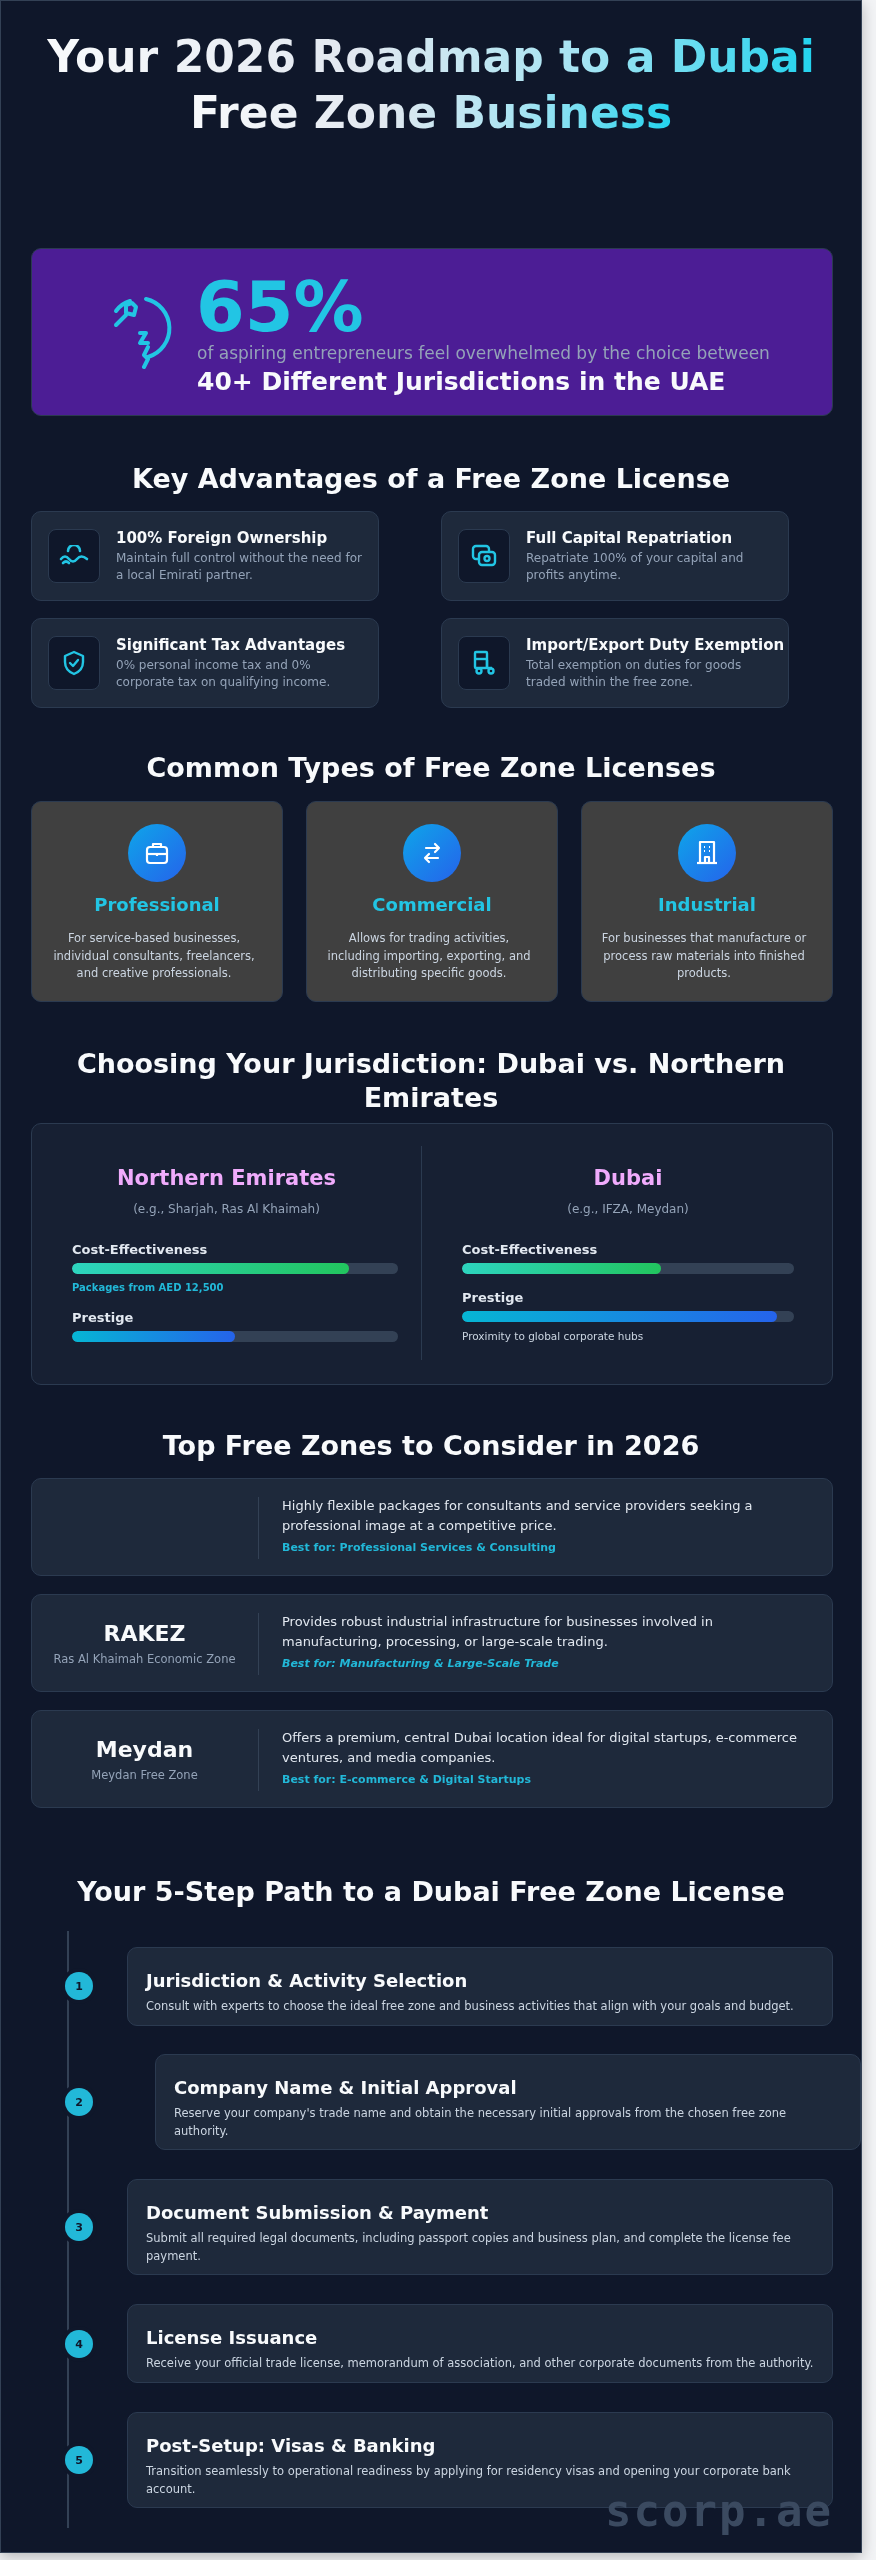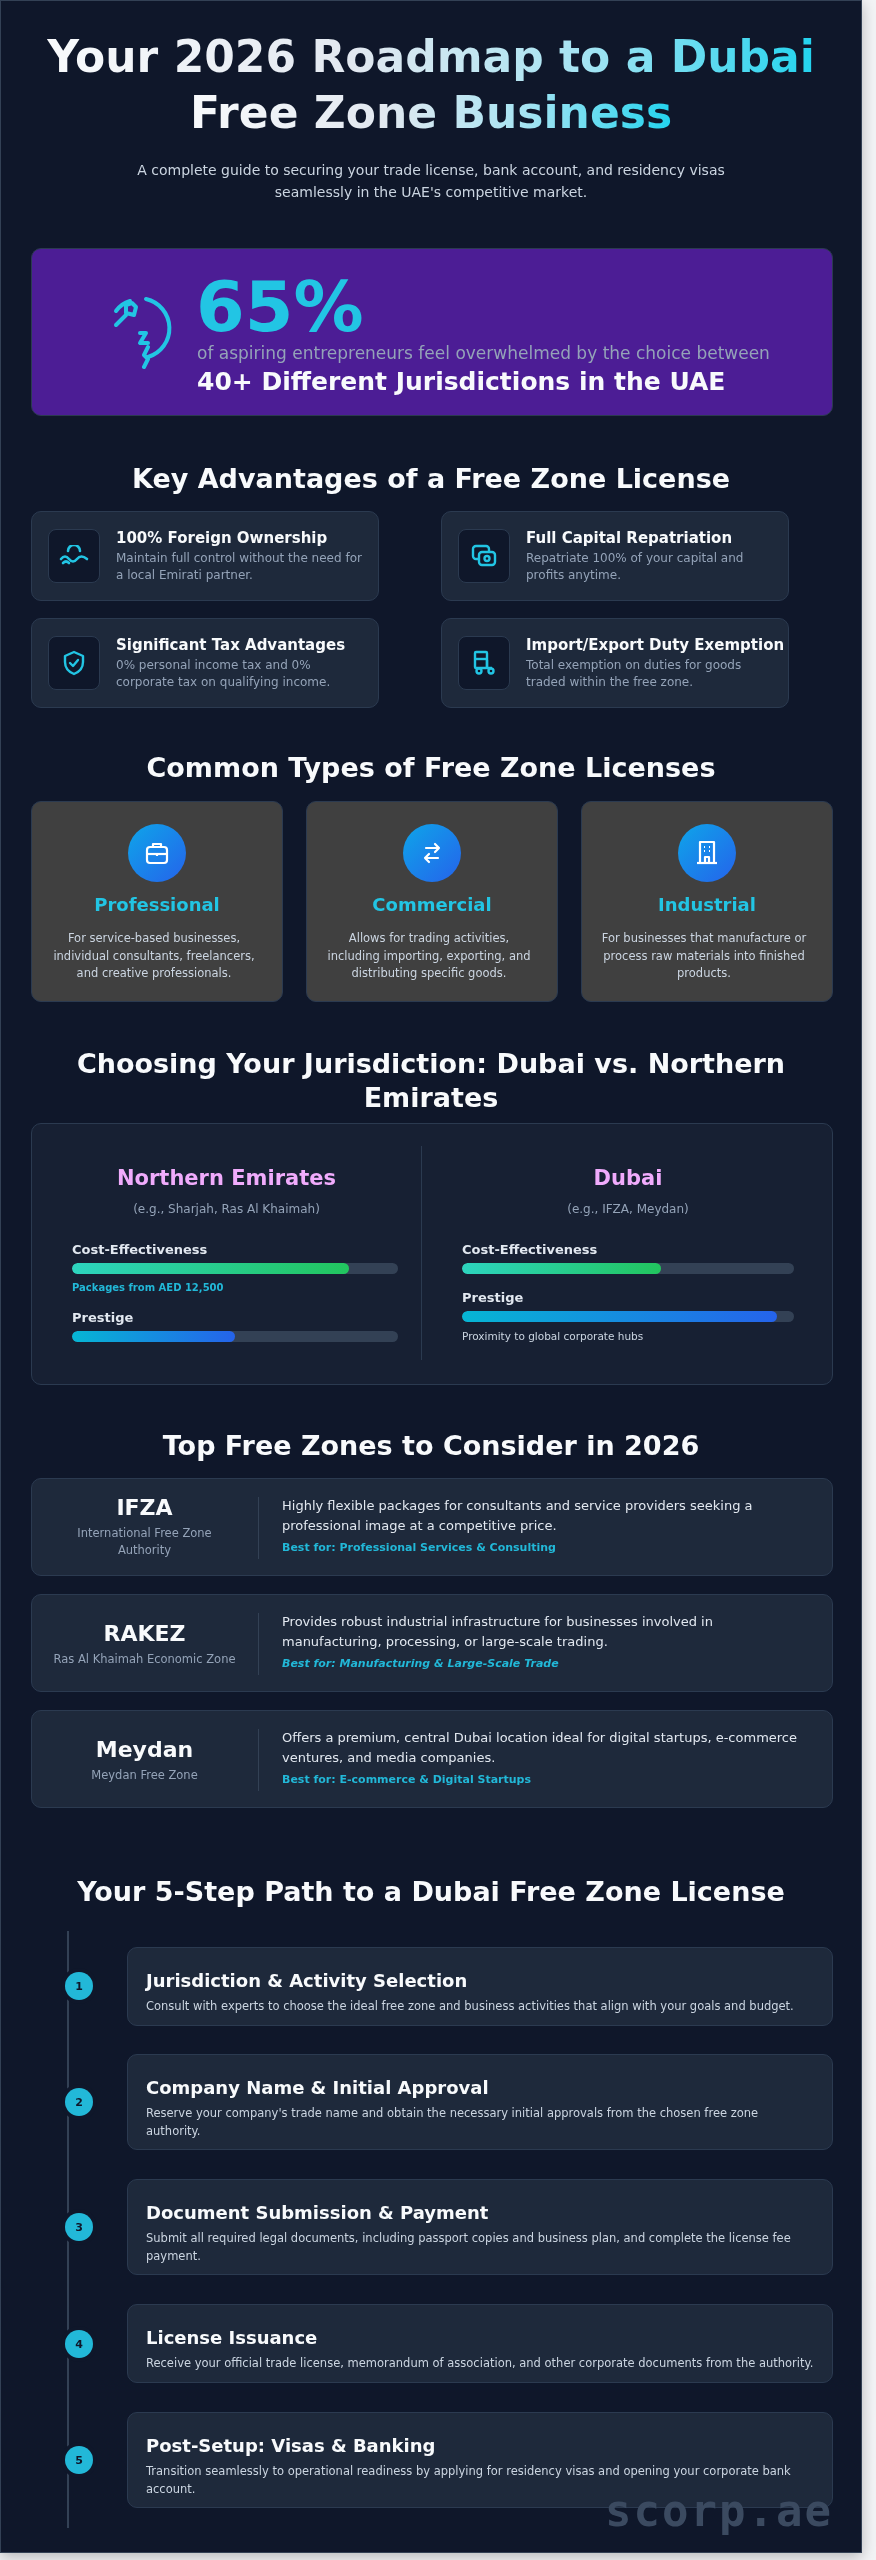--- a/index.html
+++ b/index.html
@@ -86,21 +86,20 @@
 </style>
 </head>
 <body>
 
 <div class="page">
 
   <h1 class="hero-title">
     <span class="grad">Your 2026 Roadmap to a Dubai</span><br>
     <span class="grad">Free Zone Business</span>
   </h1>
-  <p class="hero-sub">A complete guide to securing your trade license, bank account, and residency visas seamlessly in the UAE's competitive market.</p>
 
   <div class="card stat">
     <svg class="stat-icon" viewBox="0 0 72 80" fill="none" stroke="#22c5e4" stroke-width="4" stroke-linecap="round" stroke-linejoin="round">
       <path d="M16 22 A26 26 0 0 1 30 12"></path>
       <path d="M46 10 A30 30 0 0 1 48 68"></path>
       <path d="M36 18 l-4 -4 l-6 2 l0 8 l8 2 z"></path>
       <path d="M26 26 l-10 10"></path>
       <path d="M40 44 l6 0 l-6 10 l8 0"></path>
       <path d="M48 58 l-4 8 l4 4 l-4 8"></path>
     </svg>
@@ -229,24 +228,20 @@
       <div class="bar-track" style="left:40px; top:187px; width:332px;">
         <div class="bar-fill fill-blue" style="width:95%;"></div>
       </div>
       <div class="bar-note" style="left:40px; top:206px;">Proximity to global corporate hubs</div>
     </div>
   </div>
 
   <h2 class="section-title" style="top:1428px;">Top Free Zones to Consider in 2026</h2>
 
   <div class="card zone" style="top:1477px;">
-    <div class="zone-left">
-      <div class="zone-name" style="top:16px;">IFZA</div>
-      <div class="zone-full" style="top:46px;">International Free Zone Authority</div>
-    </div>
     <div class="zone-div"></div>
     <div class="zone-desc" style="top:17px;">Highly flexible packages for consultants and service providers seeking a professional image at a competitive price.</div>
     <div class="zone-best" style="top:62px;">Best for: Professional Services &amp; Consulting</div>
   </div>
 
   <div class="card zone" style="top:1593px;">
     <div class="zone-left">
       <div class="zone-name" style="top:26px;">RAKEZ</div>
       <div class="zone-full" style="top:56px; left:10px; right:10px;">Ras Al Khaimah Economic Zone</div>
     </div>
@@ -268,21 +263,21 @@
   <h2 class="section-title" style="top:1874px;">Your 5-Step Path to a Dubai Free Zone License</h2>
   <div class="timeline-line"></div>
 
   <div class="step-num" style="top:1971px;">1</div>
   <div class="card step" style="top:1946px; height:79px;">
     <div class="step-title">Jurisdiction &amp; Activity Selection</div>
     <div class="step-desc">Consult with experts to choose the ideal free zone and business activities that align with your goals and budget.</div>
   </div>
 
   <div class="step-num" style="top:2087px;">2</div>
-  <div class="card step" style="top:2053px; height:96px;">
+  <div class="card step" style="top:2053px; height:96px;margin-left:28px;">
     <div class="step-title">Company Name &amp; Initial Approval</div>
     <div class="step-desc">Reserve your company's trade name and obtain the necessary initial approvals from the chosen free zone authority.</div>
   </div>
 
   <div class="step-num" style="top:2212px;">3</div>
   <div class="card step" style="top:2178px; height:96px;">
     <div class="step-title">Document Submission &amp; Payment</div>
     <div class="step-desc">Submit all required legal documents, including passport copies and business plan, and complete the license fee payment.</div>
   </div>
 

